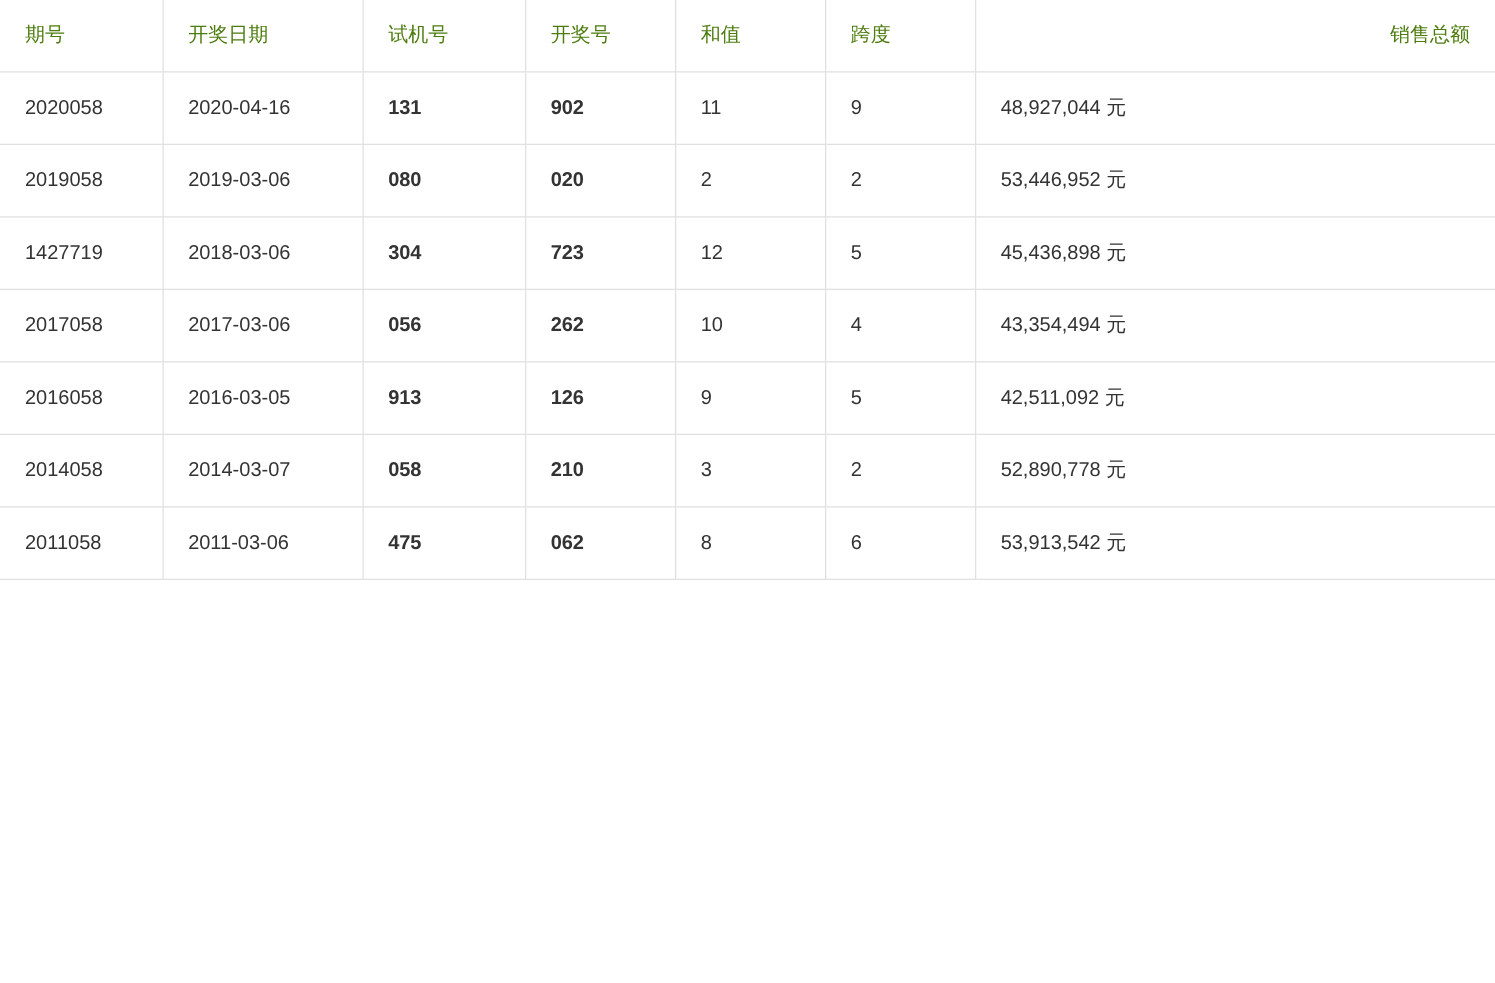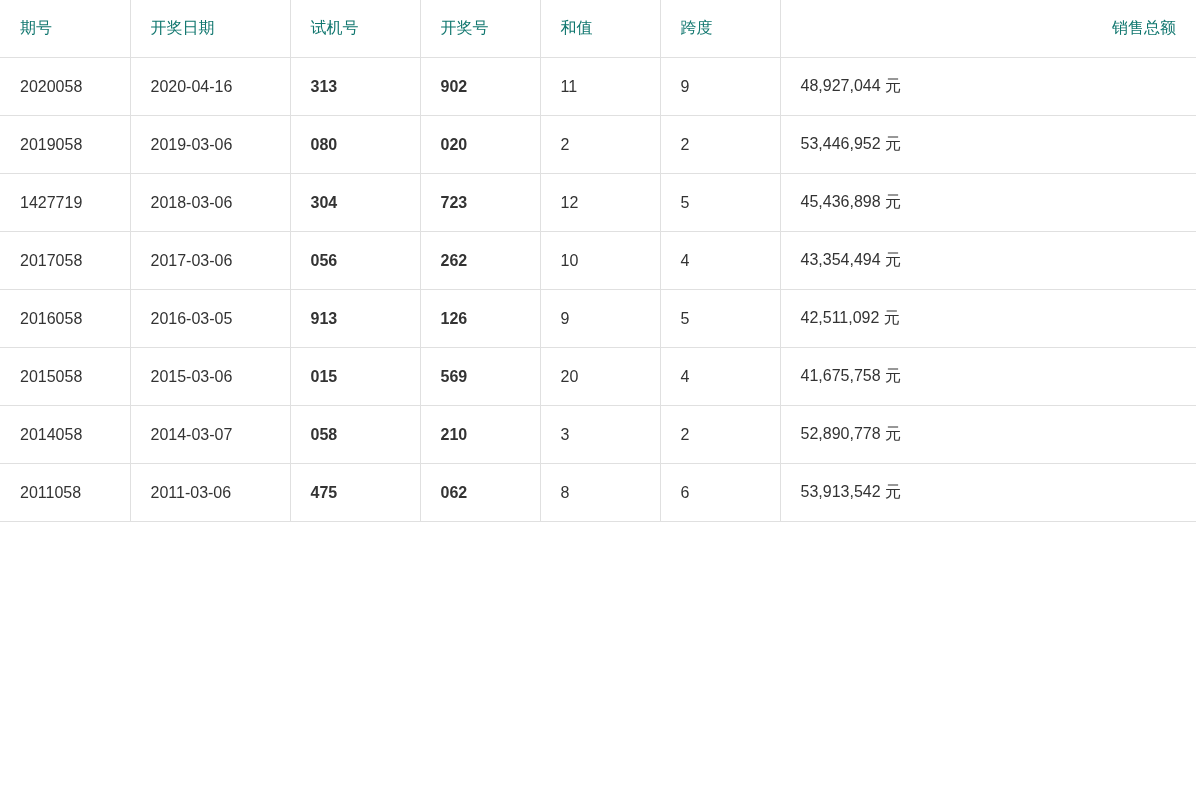--- a/index.html
+++ b/index.html
@@ -33,21 +33,21 @@
     col.col-kaijang { width: 120px; }
     col.col-hezhi   { width: 120px; }
     col.col-kuadu   { width: 120px; }
     col.col-xiaoshou{ width: auto; }
 
     thead tr th {
       padding: 18px 20px;
       text-align: left;
       font-weight: normal;
       font-size: 16px;
-      color: #0f766e;
+      color: #4d7c0f;
       border-bottom: 1px solid #e0e0e0;
       border-right: 1px solid #e0e0e0;
       background: #ffffff;
     }
 
     thead tr th:last-child {
       border-right: none;
       text-align: right;
     }
 
@@ -103,21 +103,21 @@
         <th>开奖号</th>
         <th>和值</th>
         <th>跨度</th>
         <th>销售总额</th>
       </tr>
     </thead>
     <tbody id="table-body">
     <tr>
           <td>2020058</td>
           <td>2020-04-16</td>
-          <td><span class="bold">313</span></td>
+          <td><span class="bold">131</span></td>
           <td><span class="bold">902</span></td>
           <td>11</td>
           <td>9</td>
           <td>48,927,044 元</td>
         </tr>
         <tr>
           <td>2019058</td>
           <td>2019-03-06</td>
           <td><span class="bold">080</span></td>
           <td><span class="bold">020</span></td>
@@ -146,29 +146,20 @@
         <tr>
           <td>2016058</td>
           <td>2016-03-05</td>
           <td><span class="bold">913</span></td>
           <td><span class="bold">126</span></td>
           <td>9</td>
           <td>5</td>
           <td>42,511,092 元</td>
         </tr>
         <tr>
-          <td>2015058</td>
-          <td>2015-03-06</td>
-          <td><span class="bold">015</span></td>
-          <td><span class="bold">569</span></td>
-          <td>20</td>
-          <td>4</td>
-          <td>41,675,758 元</td>
-        </tr>
-        <tr>
           <td>2014058</td>
           <td>2014-03-07</td>
           <td><span class="bold">058</span></td>
           <td><span class="bold">210</span></td>
           <td>3</td>
           <td>2</td>
           <td>52,890,778 元</td>
         </tr>
         <tr>
           <td>2011058</td>

